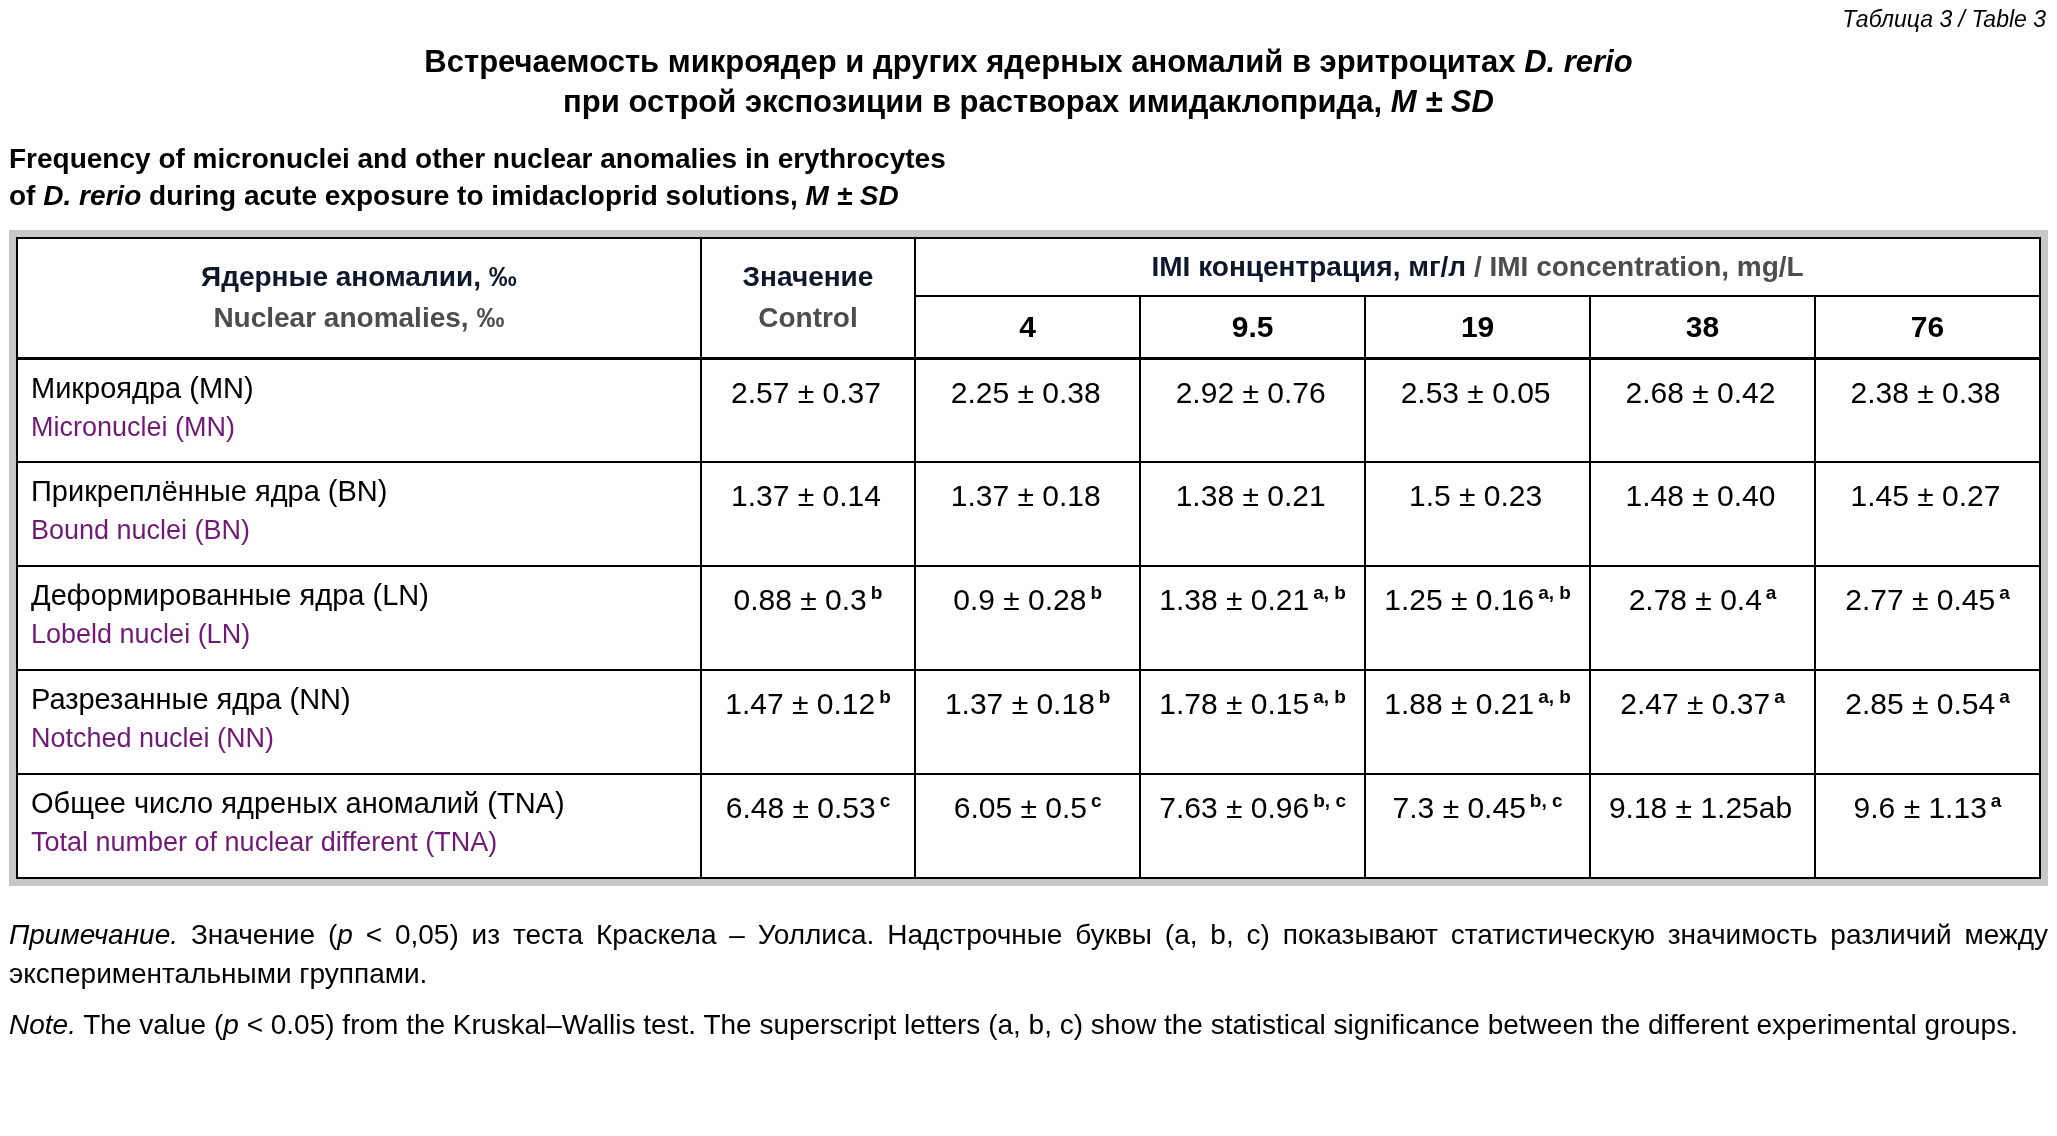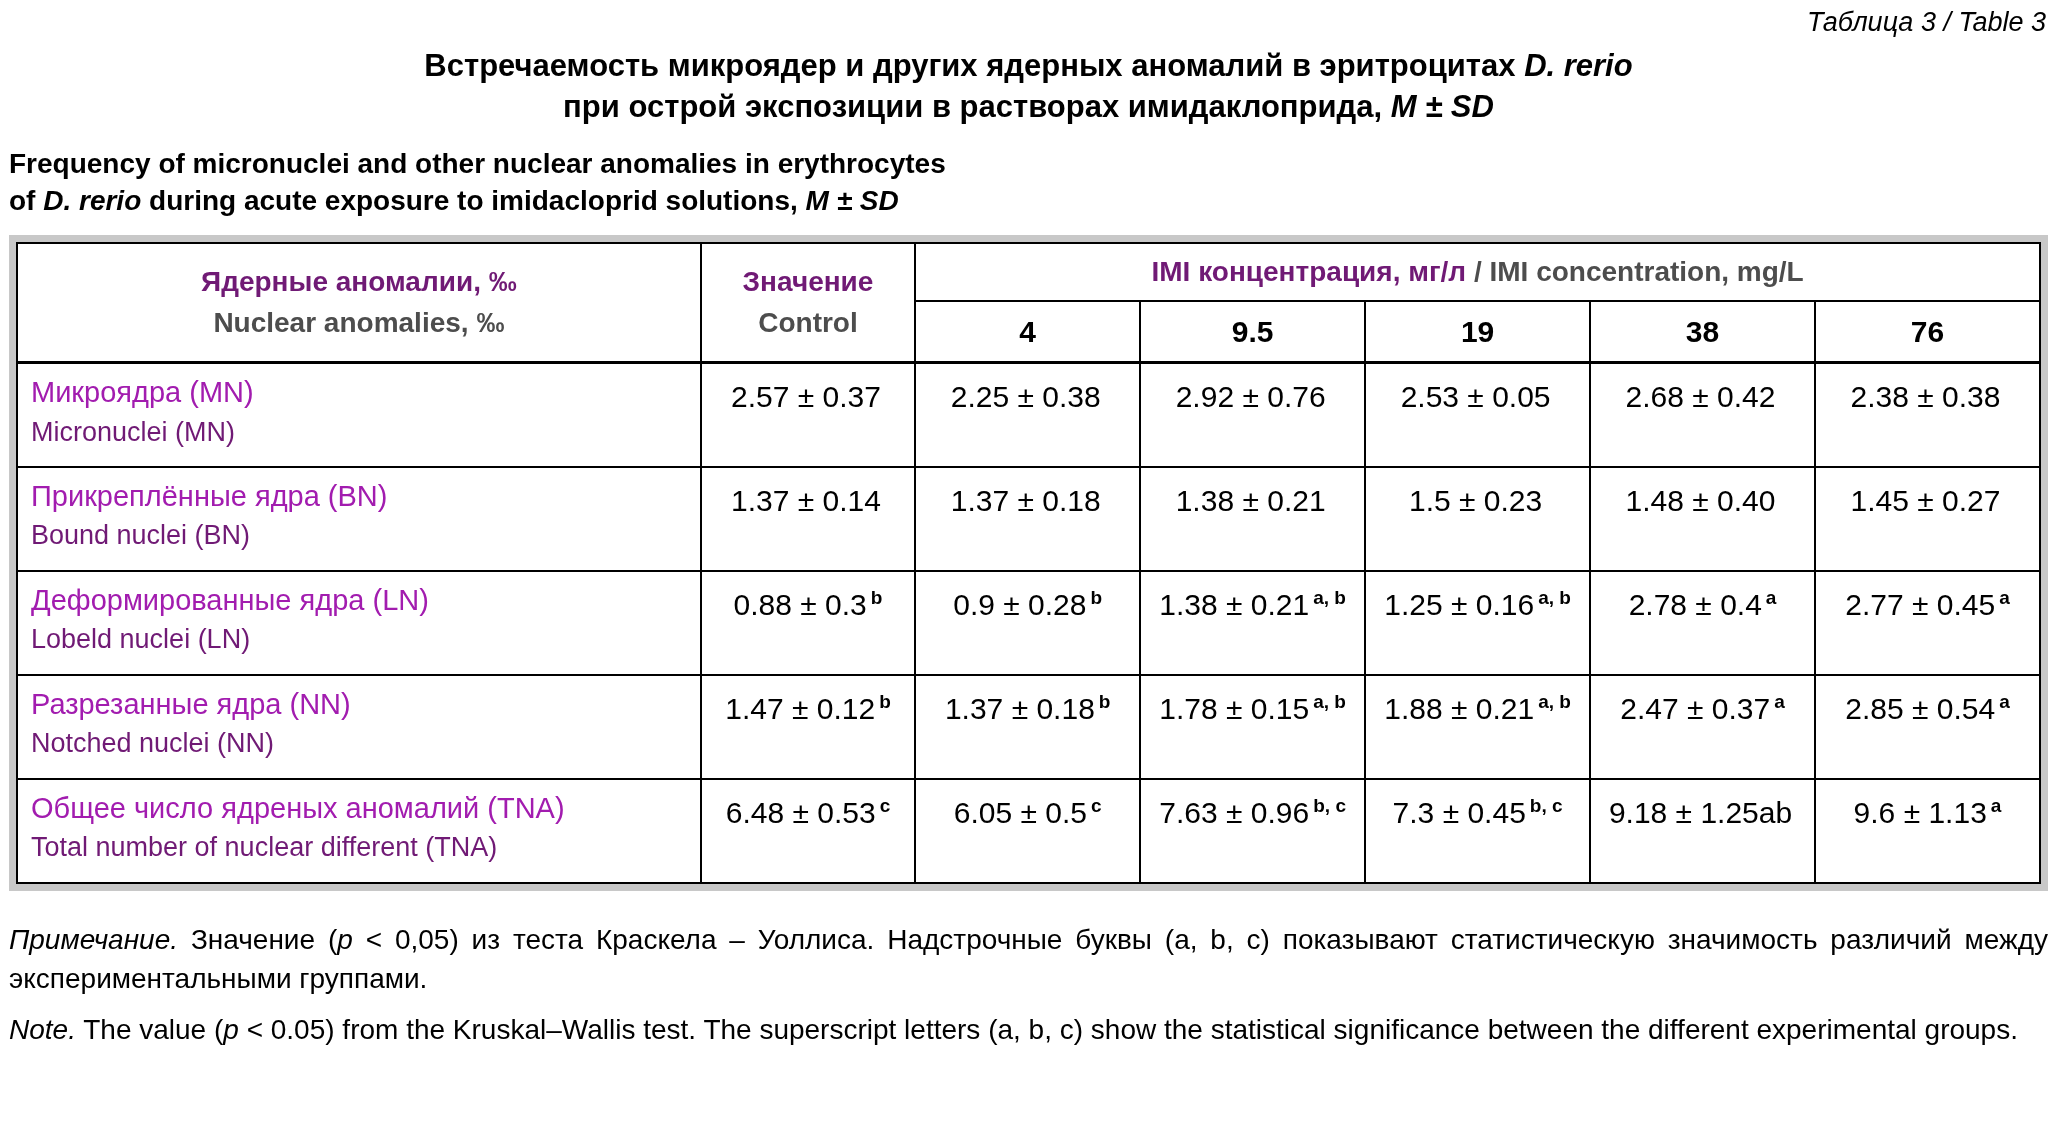--- a/index.html
+++ b/index.html
@@ -10,21 +10,21 @@
     background: #ffffff;
     color: #000000;
     font-family: "Liberation Sans", sans-serif;
     overflow: hidden;
   }
   .page { padding: 6px 9px 0 9px; }
 
   .table-ref {
     text-align: right;
     font-style: italic;
-    font-size: 27px;
+    font-size: 23px;
     line-height: 1.2;
     padding-right: 2px;
   }
 
   .title-ru {
     text-align: center;
     font-weight: bold;
     font-size: 31px;
     line-height: 1.3;
     margin-top: 8px;
@@ -46,34 +46,34 @@
     table-layout: fixed;
   }
   td, th { border: 2px solid #000000; }
 
   col.c-label   { width: 33.8%; }
   col.c-control { width: 10.6%; }
   col.c-conc    { width: 11.12%; }
 
   th { font-weight: bold; padding: 4px 6px; }
   .h-two-line { vertical-align: middle; text-align: center; font-size: 28px; line-height: 1.45; }
-  .h-ru { color: #701a75; }
+  .h-ru { color: #0f172a; }
   .h-en { color: #4d4d4d; }
   .h-imi { text-align: center; vertical-align: middle; font-size: 28px; height: 58px; }
   .h-conc { text-align: center; vertical-align: middle; font-size: 30px; height: 62px; }
   tr.subheader th { border-bottom: 3px solid #000000; }
   tr.topheader th.rowspan2 { border-bottom: 3px solid #000000; }
 
   tr.datarow { height: 104px; }
   .label-cell {
     vertical-align: top;
     text-align: left;
     padding: 9px 6px 6px 13px;
   }
-  .lab-ru { font-size: 29px; line-height: 1.32; color: #a21caf; }
+  .lab-ru { font-size: 29px; line-height: 1.32; color: #000000; }
   .lab-en { font-size: 27px; line-height: 1.3; color: #701a75; margin-top: 3px; }
   .value-cell {
     vertical-align: top;
     text-align: center;
     padding-top: 15px;
     font-size: 30px;
     white-space: nowrap;
   }
   .cell-sup {
     font-weight: bold;

